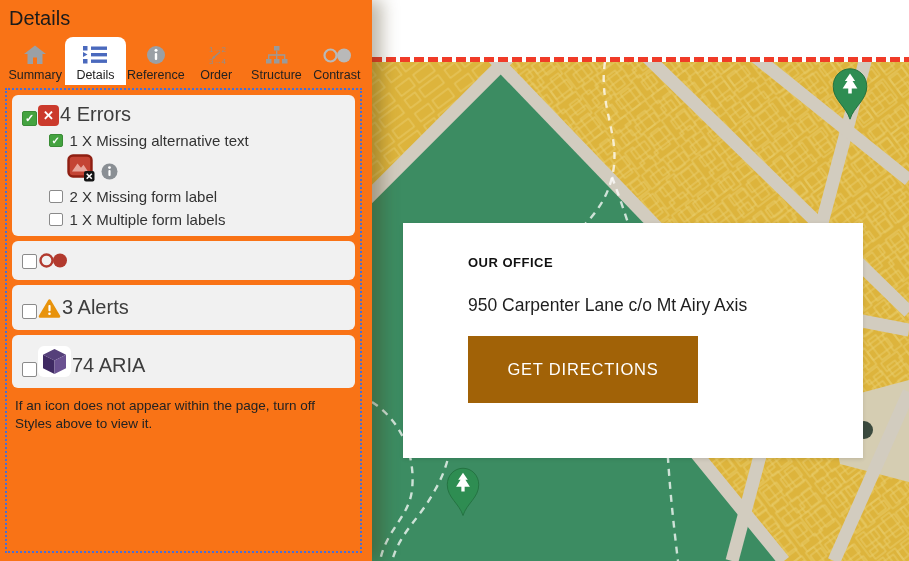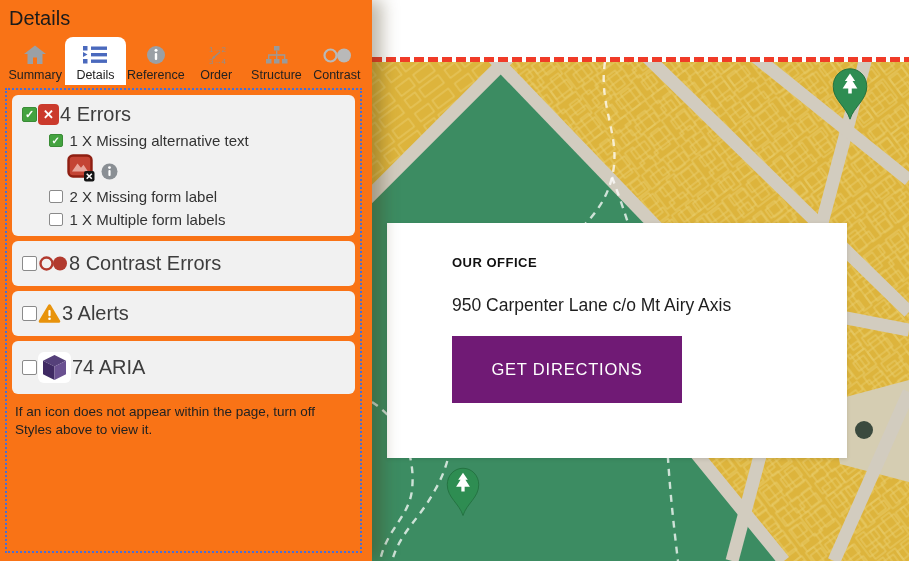--- a/index.html
+++ b/index.html
@@ -22,21 +22,21 @@
   .tab.active{background:#ffffff;border-radius:8px 8px 0 0}
   .tlabel{font-size:12.5px;color:#222;line-height:13px;white-space:nowrap}
   .ticon{height:22px;display:flex;align-items:center}
 
   .content{
     position:absolute;left:5px;top:88px;width:357px;bottom:8px;
     border:2px dotted #4a6fd4;padding:5px;box-sizing:border-box;overflow:hidden;
   }
   .row{background:#f1f1f1;border-radius:6px;padding:8px 10px;margin-bottom:5px}
   .row.single{padding:11px 10px}
-  .sec-head{display:flex;align-items:center;gap:1px}
+  .sec-head{display:flex;align-items:flex-end;gap:1px}
   .sec-label{font-size:20px;color:#3d3d3d}
   .sub{display:flex;align-items:center;gap:7px;margin:6px 0 0 27px}
   .sub-label{font-size:15px;color:#333}
   .icon-line{margin:5px 0 1px 45px;display:flex;align-items:flex-end;gap:6px;height:28px}
   .footer-note{font-size:13.5px;color:#222;padding:4px 3px 0 3px;line-height:18px}
 
   .cb{
     width:15px;height:15px;border:1.5px solid #8a8a8a;background:#fff;border-radius:2px;
     display:inline-flex;align-items:center;justify-content:center;flex:none;
     color:transparent;font-size:11px;font-weight:bold;cursor:pointer;box-sizing:border-box;
@@ -55,30 +55,30 @@
 
   
   .red-line{
     position:absolute;left:372px;top:57px;width:537px;height:5px;z-index:4;
     background:repeating-linear-gradient(90deg,#f03b28 0 10px,rgba(0,0,0,0) 10px 14px);
   }
   .map{position:absolute;left:372px;top:62px;width:537px;height:499px;overflow:hidden;background:#ddb43c}
   .map svg{position:absolute;left:0;top:0}
 
   .card{
-    position:absolute;left:15px;top:161px;width:460px;height:235px;background:#ffffff;
+    position:absolute;left:31px;top:161px;width:460px;height:235px;background:#ffffff;
     box-shadow:0 1px 4px rgba(0,0,0,.12);
   }
   .card-heading{
     margin:32px 0 0 65px;font-size:13px;font-weight:bold;color:#111;letter-spacing:.5px;
   }
   .card-address{margin:22px 0 0 65px;font-size:17.5px;color:#1e1e1e;line-height:27px}
   .directions-btn{
     display:block;margin:17px 4px 0 65px;width:230px;height:67px;border:none;cursor:pointer;
-    background:#701a75;color:#ffffff;font-size:16.5px;letter-spacing:.8px;
+    background:#a16207;color:#ffffff;font-size:16.5px;letter-spacing:.8px;
     font-family:"Liberation Sans",sans-serif;
   }
 </style>
 </head>
 <body>
 
 <div class="panel">
   <div class="panel-title">Details</div>
 
   <div class="tabbar">
@@ -192,21 +192,20 @@
 
     <div class="row single">
       <div class="sec-head">
         <span class="cb" data-checked="false"></span>
         <span class="svg-i">
           <svg width="30" height="17" viewBox="0 0 30 17">
               <circle cx="8.5" cy="8.5" r="6" fill="none" stroke="#b23a2e" stroke-width="2.4"></circle>
               <circle cx="22" cy="8.5" r="7" fill="#b23a2e"></circle>
             </svg>
         </span>
-        <span class="sec-label">8 Contrast Errors</span>
       </div>
     </div>
 
     <div class="row single">
       <div class="sec-head">
         <span class="cb" data-checked="false"></span>
         <span class="svg-i">
           <svg width="23" height="21" viewBox="0 0 23 21">
               <path d="M11.5,2.5 L21,18.5 H2 Z" fill="#e8930c" stroke="#e8930c" stroke-width="2.6" stroke-linejoin="round"></path>
               <rect x="10.4" y="7" width="2.2" height="6.2" rx="1" fill="#fff"></rect>

